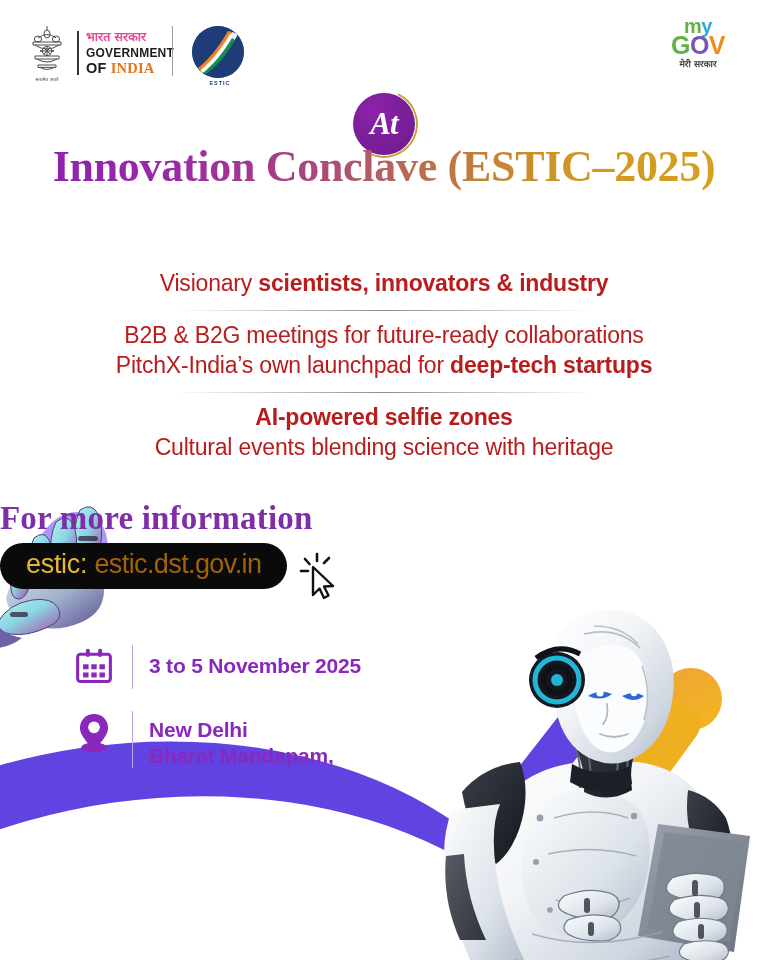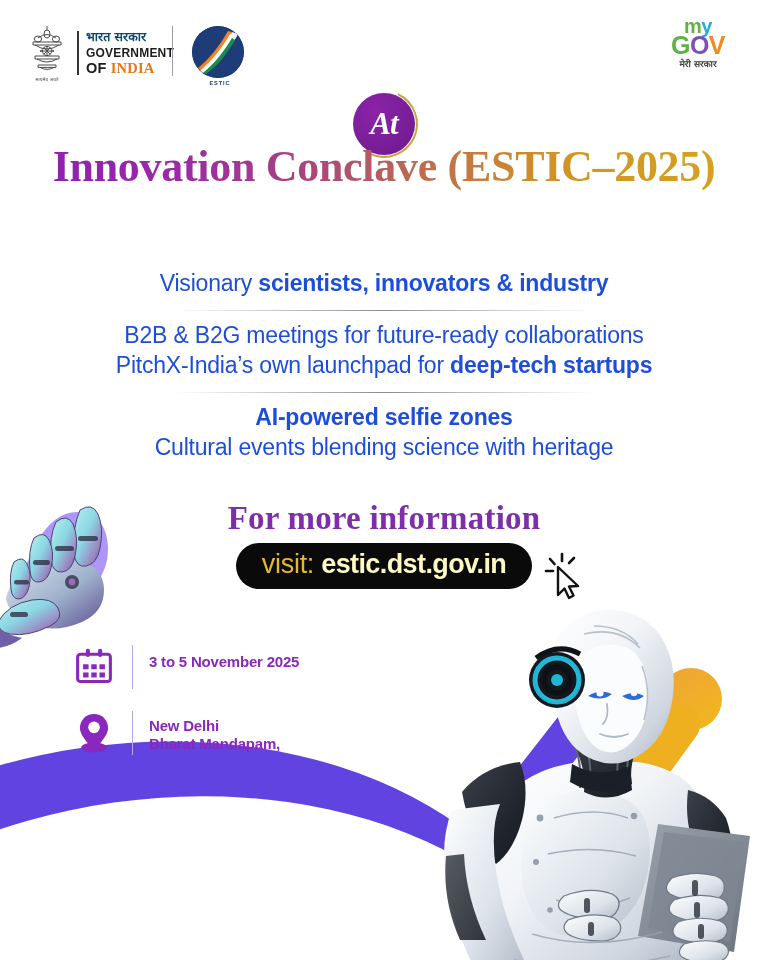--- a/index.html
+++ b/index.html
@@ -53,21 +53,21 @@
 
   
   .header{position:absolute;top:0;left:0;right:0;height:96px;z-index:6;}
   .gov-logo{position:absolute;left:26px;top:24px;display:flex;align-items:center;gap:9px;}
   .emblem{width:42px;height:58px;position:relative;flex:0 0 auto;}
   .emblem .emb-txt{
     position:absolute;left:0;right:0;bottom:0;text-align:center;
     font-size:4.4px;color:#3a3a3a;letter-spacing:.2px;font-family:"Liberation Sans",sans-serif;
   }
   .gov-text{display:flex;flex-direction:column;border-left:2px solid #333;padding-left:7px;line-height:1;}
-  .gov-hi{font-size:12.5px;color:#0c4a6e;font-weight:700;margin-bottom:3px;
+  .gov-hi{font-size:12.5px;color:#ec4899;font-weight:700;margin-bottom:3px;
           font-family:"DejaVu Sans", sans-serif;}
   .gov-en{font-size:12px;color:#1d1d1d;font-weight:600;letter-spacing:.2px;margin-bottom:2px;}
   .gov-of{font-size:14.5px;color:#1d1d1d;font-weight:600;letter-spacing:.2px;}
   .gov-of .india{color:#e8761b;font-weight:700;font-family:Liberation Serif, serif;}
   .vline{position:absolute;left:172px;top:26px;width:1px;height:50px;background:#9aa0a6;}
 
   .estic-logo{position:absolute;left:192px;top:26px;width:56px;height:64px;}
   .estic-mark{width:52px;height:52px;border-radius:50%;background:#1d3c78;position:relative;overflow:hidden;}
   .estic-lbl{font-size:5.5px;letter-spacing:1px;color:#1d3c78;text-align:center;
              font-weight:700;margin-top:2px;}
@@ -106,51 +106,51 @@
   .title .ln{
     display:block;
     background:linear-gradient(90deg,#8a1fb0 0%, #9a28a8 22%, #a8457e 40%, #bb6d4e 55%, #cf9426 72%, #d8a51c 100%);
     -webkit-background-clip:text;background-clip:text;color:transparent;
     -webkit-text-fill-color:transparent;
   }
 
   
   .body-copy{position:absolute;left:0;right:0;top:268px;z-index:5;text-align:center;color:#1a1a1a;}
   .blk{padding:0 40px;}
-  .line{font-size:23px;line-height:1.33;letter-spacing:-.2px;color:#1d4ed8;}
+  .line{font-size:23px;line-height:1.33;letter-spacing:-.2px;color:#b91c1c;}
   .line b{font-weight:700;}
   .sep{
     width:420px;height:1px;margin:11px auto 9px;
     background:linear-gradient(90deg, rgba(0,0,0,0) 0%, rgba(0,0,0,.45) 50%, rgba(0,0,0,0) 100%);
   }
   .blk2{margin-top:6px;}
   .blk3{margin-top:2px;}
 
   
-  .cta{position:absolute;left:0;right:0;top:500px;z-index:5;text-align:center;}
+  .cta{position:absolute;left:0;right:0;top:500px;z-index:5;}
   .cta-title{
     font-family:"Liberation Serif", serif;font-weight:700;font-size:33px;
     color:#7e2ea8;letter-spacing:.2px;
   }
   .pill-wrap{position:relative;display:inline-block;margin-top:6px;}
   .pill{
     display:inline-block;background:#0a0a0a;border-radius:30px;
     padding:7px 26px 9px;line-height:1.1;
   }
   .pill .visit{font-size:27px;color:#e6b832;font-weight:400;letter-spacing:-.3px;}
-  .pill .url{font-size:27px;color:#fef9c3;font-weight:700;letter-spacing:-.6px;}
+  .pill .url{font-size:27px;color:#a16207;font-weight:400;letter-spacing:-.6px;}
   .cursor-ic{position:absolute;right:-58px;top:6px;width:52px;height:52px;}
 
   
   .info{position:absolute;left:72px;top:645px;z-index:5;}
   .info-row{display:flex;align-items:flex-start;}
   .info-ic{width:44px;height:44px;flex:0 0 auto;display:flex;align-items:center;justify-content:center;}
   .info-div{width:1px;background:#b9a6e4;margin:0 16px;align-self:stretch;}
   .info-txt{
-    color:#8a28bd;font-weight:800;font-size:15px;line-height:1.22;letter-spacing:-.2px;
+    color:#8a28bd;font-weight:800;font-size:21px;line-height:1.22;letter-spacing:-.2px;
     padding-top:8px;
   }
   .row2 .info-txt{padding-top:6px;}
   .row-gap{height:22px;}
 
   
   .robot-hand{position:absolute;left:-12px;top:470px;width:170px;height:200px;z-index:3;}
   .robot-main{position:absolute;right:-6px;bottom:-4px;width:330px;height:360px;z-index:4;}
 </style>
 </head>
@@ -251,21 +251,21 @@
     <div class="blk blk3">
       <div class="line"><b>AI-powered selfie zones</b></div>
       <div class="line">Cultural events blending science with heritage</div>
     </div>
   </div>
 
   <div class="cta">
     <div class="cta-title">For more information</div>
     <div class="pill-wrap">
       <div class="pill">
-        <span class="visit">visit: </span><span class="url">estic.dst.gov.in</span>
+        <span class="visit">estic: </span><span class="url">estic.dst.gov.in</span>
       </div>
       <div class="cursor-ic">
         <svg viewBox="0 0 52 52" width="52" height="52" aria-hidden="true">
           <g stroke="#111" stroke-width="2.6" stroke-linecap="round">
             <line x1="24" y1="5" x2="24" y2="12"></line>
             <line x1="12" y1="10" x2="16.5" y2="15"></line>
             <line x1="8" y1="22" x2="15" y2="22"></line>
             <line x1="36" y1="9" x2="31" y2="14"></line>
           </g>
           <path d="M20 18 L20 46 L26.5 39.5 L31 49 L35.5 46.5 L31 37.5 L40 37 Z" fill="#fff" stroke="#111" stroke-width="2.4" stroke-linejoin="round"></path>

